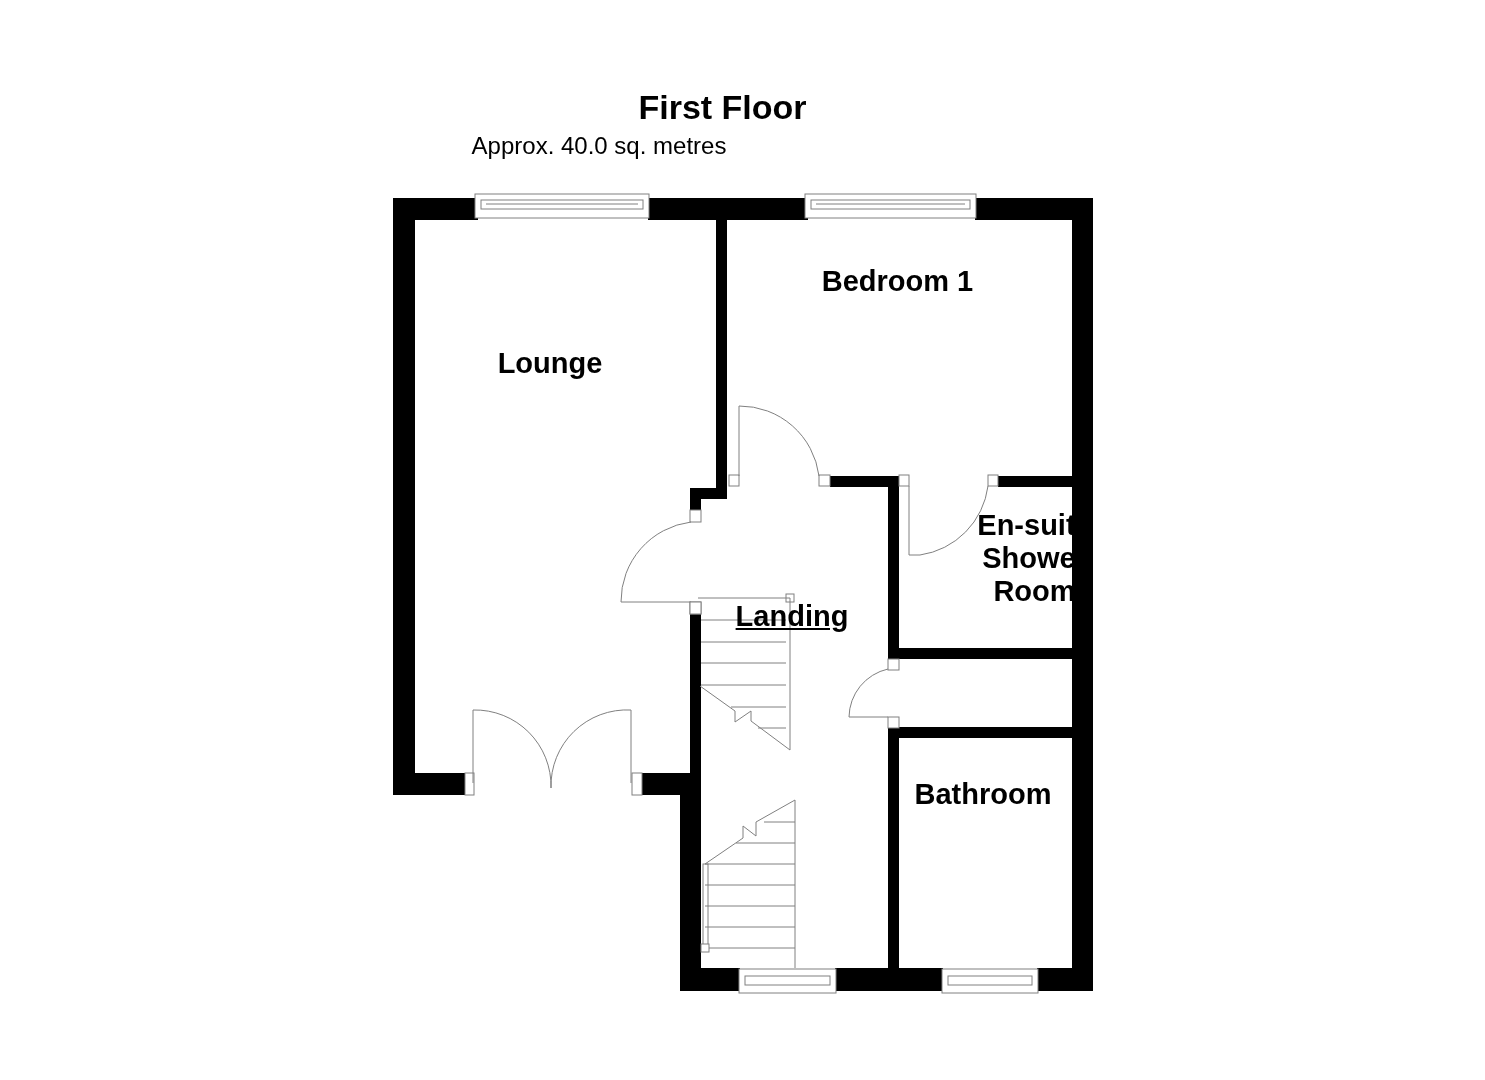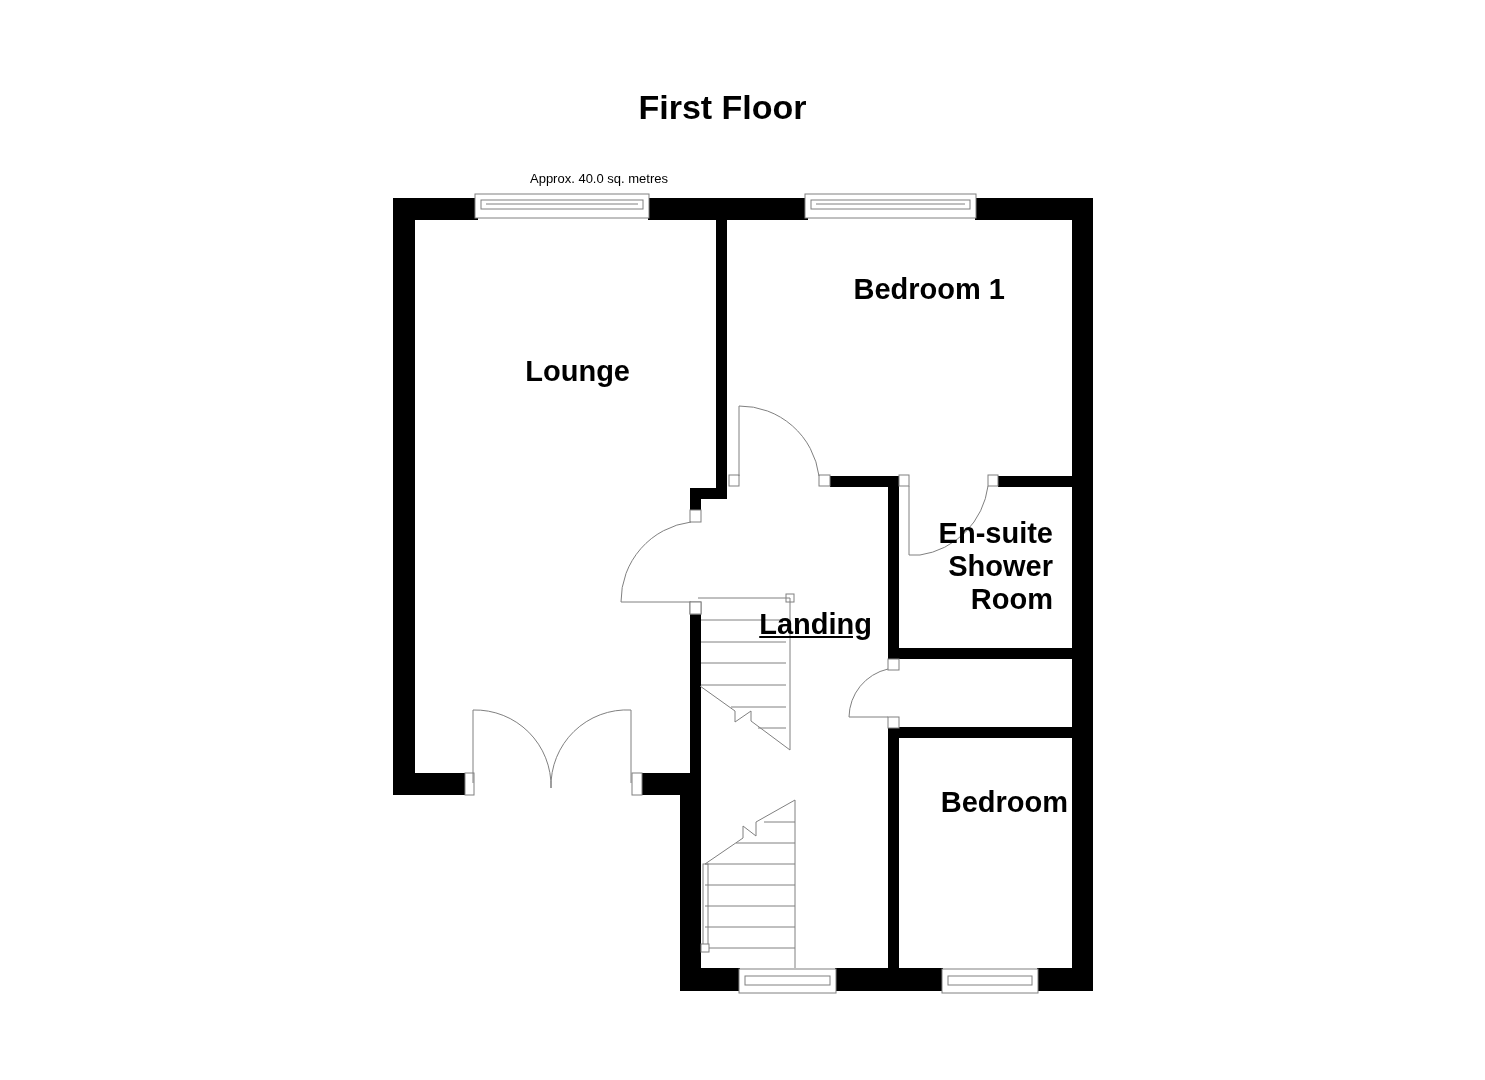--- a/index.html
+++ b/index.html
@@ -1,20 +1,20 @@
 <!DOCTYPE html>
 <html><head>
 <meta charset="utf-8">
 <style>
   html, body { margin:0; padding:0; background:#ffffff; }
   body { width:1485px; height:1080px; position:relative; overflow:hidden; font-family:"Liberation Sans", sans-serif; }
   .title { position:absolute; left:0; width:1445px; top:88px; text-align:center; font-weight:bold; font-size:34px; color:#000; }
-  .subtitle { position:absolute; left:0; width:1198px; top:132px; text-align:center; font-size:13px; color:#000;margin-top:39px; }
+  .subtitle { position:absolute; left:0; width:1198px; top:132px; text-align:center; font-size:24px; color:#000; }
   svg.plan { position:absolute; left:0; top:0; }
-  .label { position:absolute; font-weight:bold; font-size:29px; color:#000; text-align:right; line-height:33px; white-space:pre-line;margin-top:8px; }
+  .label { position:absolute; font-weight:bold; font-size:29px; color:#000; text-align:center; line-height:33px; white-space:pre-line; }
 </style>
 </head>
 <body>
 
 <div class="title">First Floor</div>
 <div class="subtitle">Approx. 40.0 sq. metres</div>
 
 <svg class="plan" width="1485" height="1080" viewBox="0 0 1485 1080">
   <g fill="#000">
 
@@ -142,17 +142,17 @@
       <line x1="705" y1="927" x2="795" y2="927"></line>
       <line x1="705" y1="948" x2="795" y2="948"></line>
       <rect x="703" y="864" width="5" height="86"></rect>
       <rect x="701" y="944" width="8" height="8" fill="#fff"></rect>
     </g>
   </g>
 </svg>
 
 <div class="label" style="left:470px; top:347px; width:160px;">Lounge</div>
 <div class="label" style="left:790px; top:265px; width:215px;">Bedroom 1</div>
-<div class="label" style="left:888px; top:509px; width:165px;">En-suite
+<div class="label" style="left:952px; top:509px; width:165px;">En-suite
 Shower
 Room</div>
 <div class="label" style="left:712px; top:600px; width:160px;text-decoration:underline;">Landing</div>
-<div class="label" style="left:898px; top:778px; width:170px;">Bedroom</div>
+<div class="label" style="left:898px; top:778px; width:170px;">Bathroom</div>
 
 </body></html>

